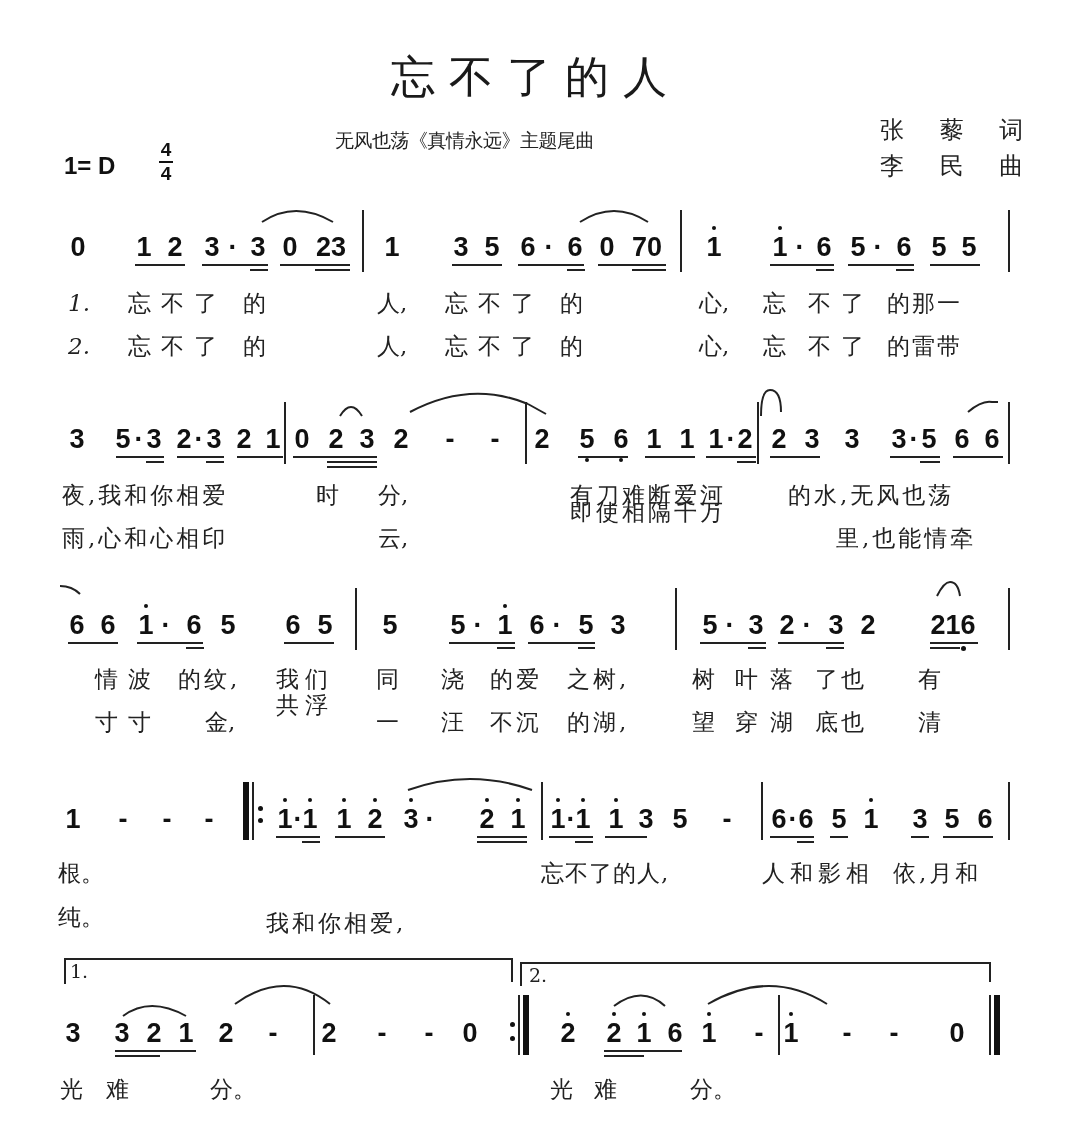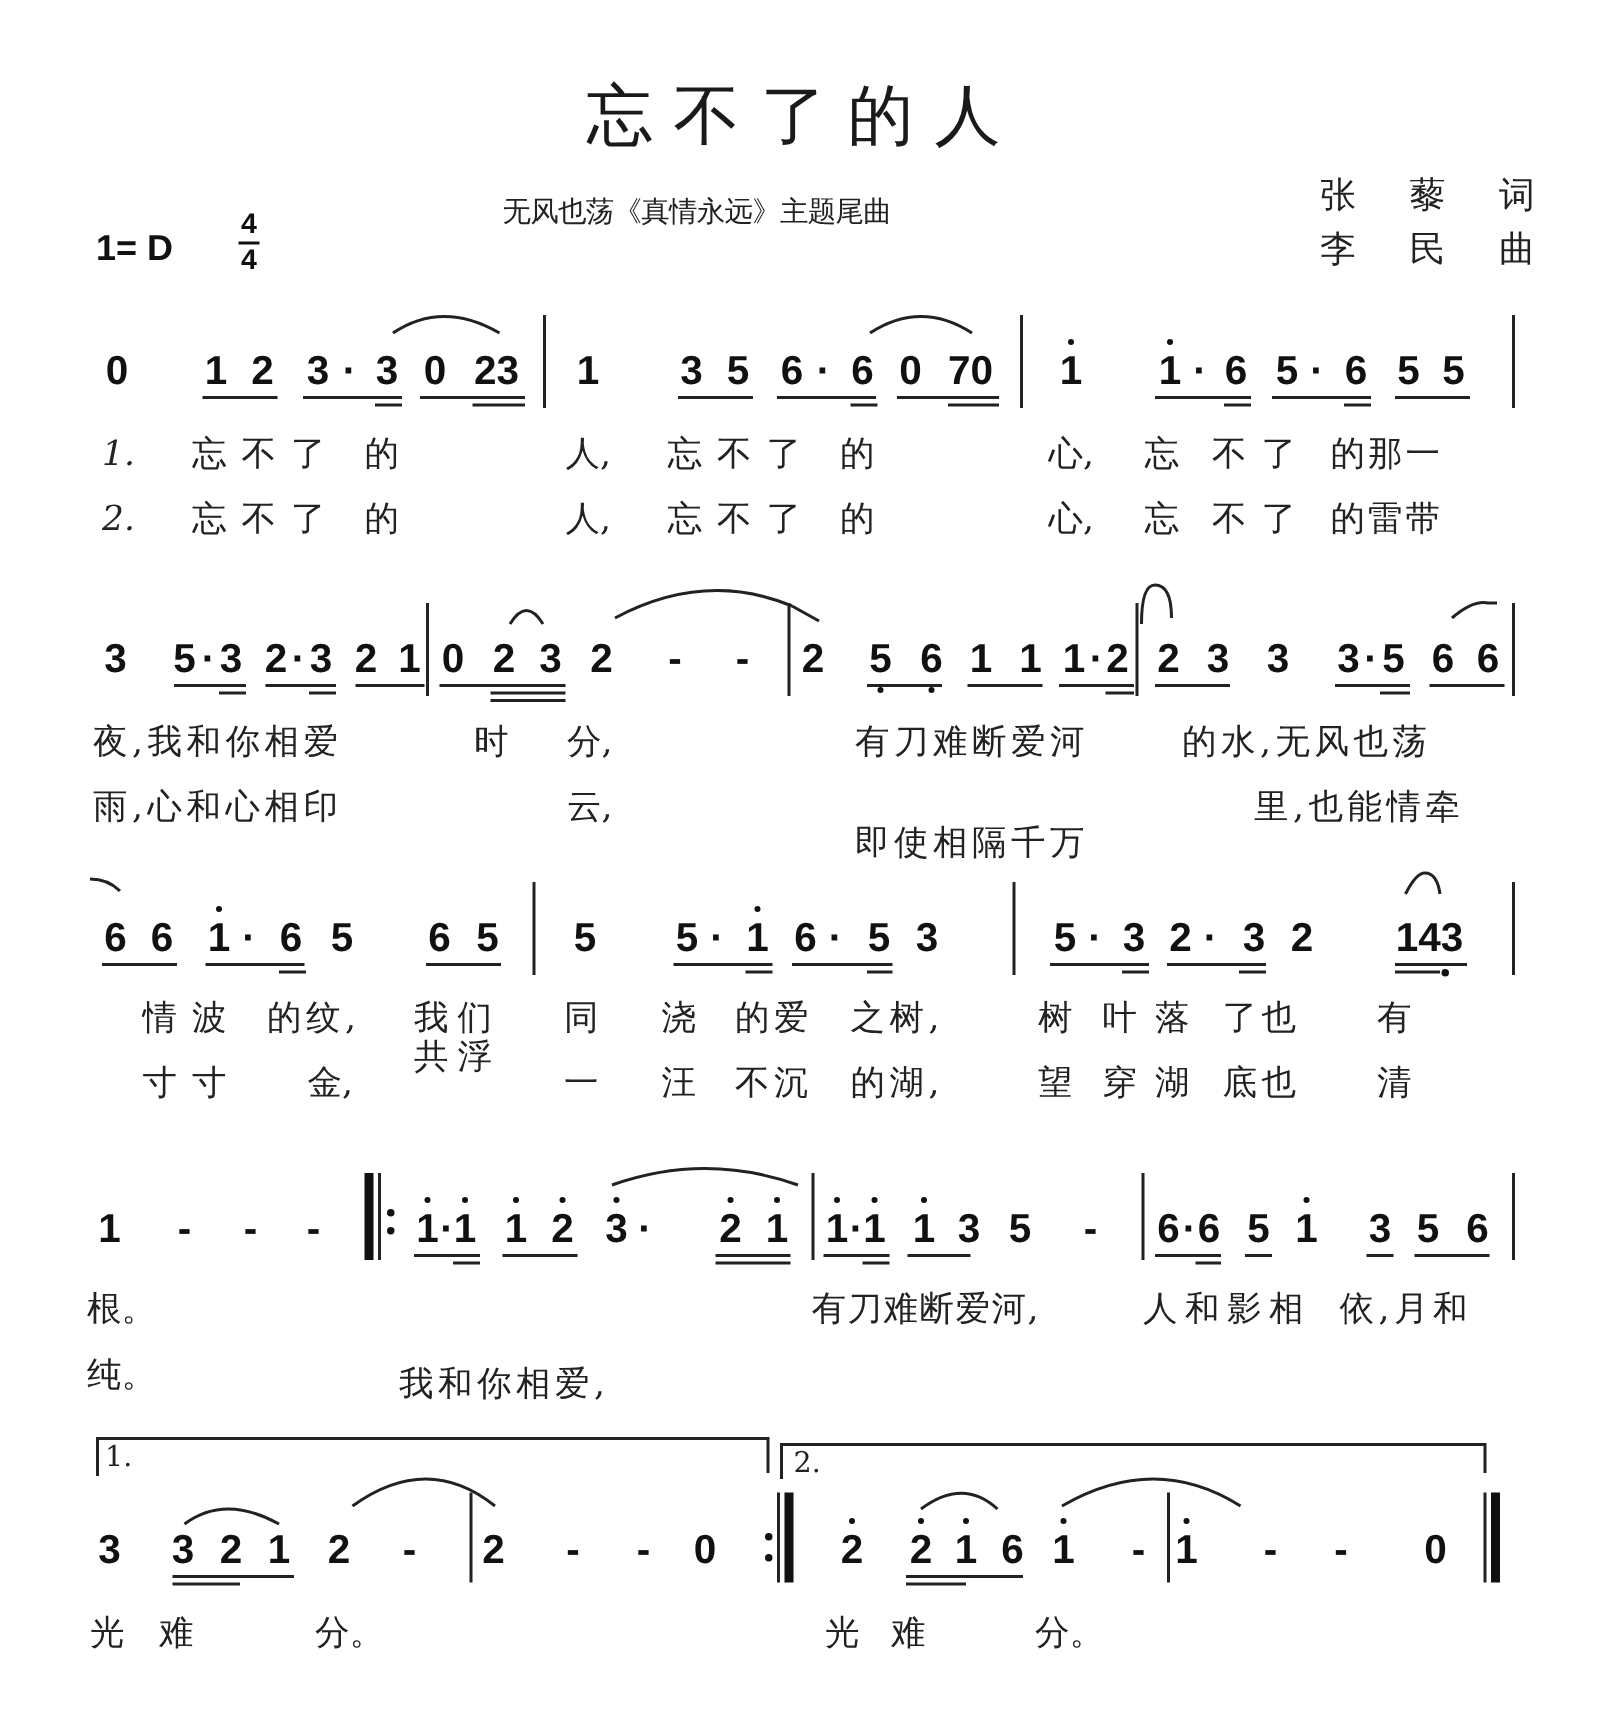--- a/index.html
+++ b/index.html
@@ -166,21 +166,21 @@
   <div class="bar" style="left:1008px;top:402px;height:62px"></div>
 
   <div class="lyr" style="left:62px;top:482px;letter-spacing:3px">夜,我和你相爱</div>
   <div class="lyr" style="left:316px;top:482px">时</div>
   <div class="lyr" style="left:378px;top:482px">分,</div>
   <div class="lyr" style="left:570px;top:482px;letter-spacing:3px">有刀难断爱河</div>
   <div class="lyr" style="left:788px;top:482px;letter-spacing:3px">的水,无风也荡</div>
 
   <div class="lyr" style="left:62px;top:525px;letter-spacing:3px">雨,心和心相印</div>
   <div class="lyr" style="left:378px;top:525px">云,</div>
-  <div class="lyr" style="left:570px;top:549px;letter-spacing:3px">即使相隔千万</div>
+  <div class="lyr" style="left:570px;top:499px;letter-spacing:3px">即使相隔千万</div>
   <div class="lyr" style="left:836px;top:525px;letter-spacing:3px">里,也能情牵</div>
 </div>
 
 <div>
   <div class="n" style="left:68px;top:610px">6</div>
   <div class="n" style="left:99px;top:610px">6</div>
   <div class="n" style="left:137px;top:610px"><span class="hd"></span><span>1</span></div>
   <div class="n" style="left:157px;top:610px">·</div>
   <div class="n" style="left:185px;top:610px">6</div>
   <div class="n" style="left:219px;top:610px">5</div>
@@ -206,21 +206,21 @@
   <div class="ul" style="left:578px;top:647px;width:17px"></div>
   <div class="bar" style="left:675px;top:588px;height:62px"></div>
 
   <div class="n" style="left:701px;top:610px">5</div>
   <div class="n" style="left:721px;top:610px">·</div>
   <div class="n" style="left:747px;top:610px">3</div>
   <div class="n" style="left:778px;top:610px">2</div>
   <div class="n" style="left:798px;top:610px">·</div>
   <div class="n" style="left:827px;top:610px">3</div>
   <div class="n" style="left:859px;top:610px">2</div>
-  <div class="n" style="left:928px;top:610px;width:50px"><span>143</span></div>
+  <div class="n" style="left:928px;top:610px;width:50px"><span>216</span></div>
   <div class="rdot" style="left:961px;top:646px"></div>
   <div class="ul" style="left:700px;top:642px;width:66px"></div>
   <div class="ul" style="left:748px;top:647px;width:18px"></div>
   <div class="ul" style="left:778px;top:642px;width:66px"></div>
   <div class="ul" style="left:826px;top:647px;width:18px"></div>
   <div class="ul" style="left:930px;top:642px;width:48px"></div>
   <div class="ul" style="left:930px;top:647px;width:30px"></div>
   <div class="bar" style="left:1008px;top:588px;height:62px"></div>
 
   <div class="lyr" style="left:95px;top:666px;letter-spacing:10px">情波</div>
@@ -297,21 +297,21 @@
   <div class="n" style="left:976px;top:804px">6</div>
   <div class="ul" style="left:770px;top:836px;width:44px"></div>
   <div class="ul" style="left:797px;top:841px;width:17px"></div>
   <div class="ul" style="left:830px;top:836px;width:18px"></div>
   <div class="ul" style="left:911px;top:836px;width:18px"></div>
   <div class="ul" style="left:943px;top:836px;width:50px"></div>
   <div class="bar" style="left:1008px;top:782px;height:58px"></div>
 
   <div class="lyr" style="left:58px;top:860px">根。</div>
   <div class="lyr" style="left:266px;top:910px;letter-spacing:3px">我和你相爱,</div>
-  <div class="lyr" style="left:541px;top:860px;letter-spacing:1px">有刀难断爱河,</div>
+  <div class="lyr" style="left:541px;top:860px;letter-spacing:1px">忘不了的人,</div>
   <div class="lyr" style="left:762px;top:860px;letter-spacing:5px">人和影相</div>
   <div class="lyr" style="left:893px;top:860px;letter-spacing:3px">依,月和</div>
 
   <div class="lyr" style="left:58px;top:904px">纯。</div>
 </div>
 
 <div>
 
   <div class="abs" style="left:64px;top:958px;width:2px;height:26px;background:#222"></div>
   <div class="abs" style="left:64px;top:958px;width:448px;height:2px;background:#222"></div>

